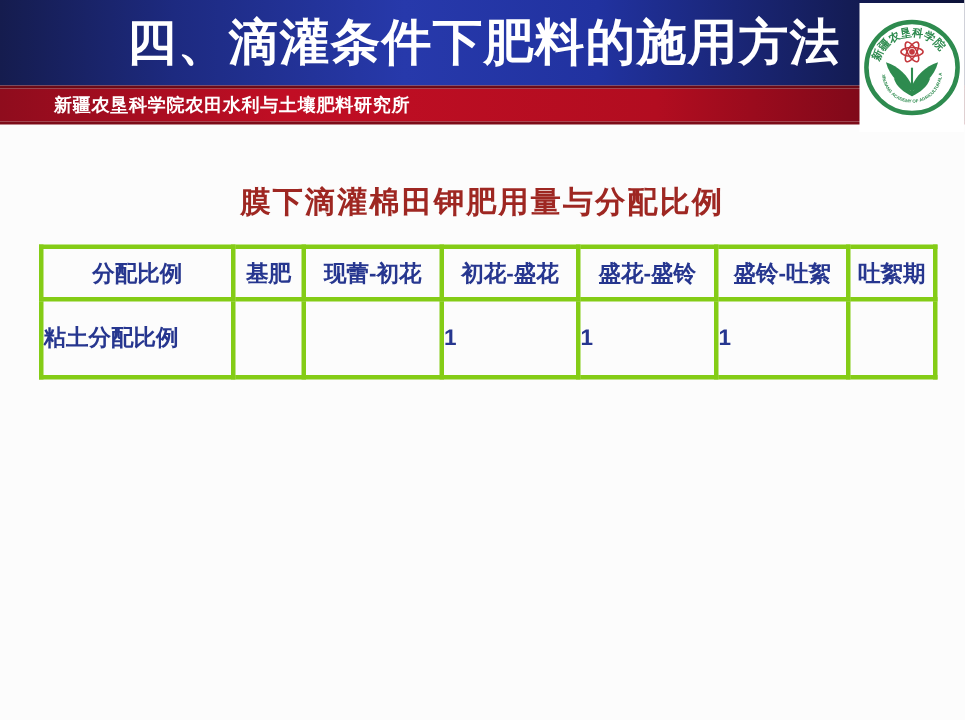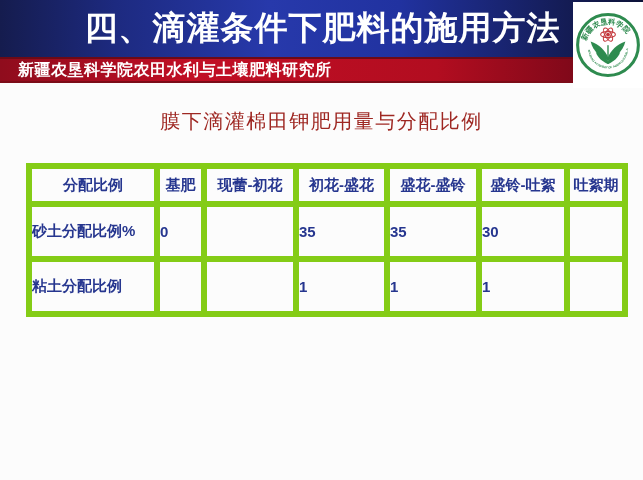--- a/index.html
+++ b/index.html
@@ -21,41 +21,41 @@
     margin-left:27px;
   }
   
   .red-banner{
     position:absolute;left:0;top:57px;width:643px;height:22px;
     background:linear-gradient(90deg,#8f0c1d 0%,#c10e24 30%,#b20d20 68%,#83091a 88%,#5f0a14 100%);
     border-top:2px solid #6d0a16;border-bottom:2px solid #7c0c18;
     box-sizing:content-box;
   }
   .org-subtitle{
-    color:#ffffff;font-size:16px;font-weight:bold;line-height:22px;
-    padding-left:18px;white-space:nowrap;letter-spacing:0.5px;
+    color:#ffffff;font-size:12px;font-weight:bold;line-height:22px;
+    padding-left:36px;white-space:nowrap;letter-spacing:0.5px;
   }
   
   .logo-box{
     position:absolute;left:573px;top:2px;width:70px;height:86px;
     background:#ffffff;display:flex;align-items:center;justify-content:center;
   }
   
   .table-title{
-    position:absolute;left:0;top:108px;width:643px;text-align:center;
-    font-size:20px;font-weight:normal;color:#9e2722;letter-spacing:1.5px;
+    position:absolute;left:0;top:121px;width:643px;text-align:center;
+    font-size:20px;font-weight:bold;color:#9e2722;letter-spacing:1.5px;
   }
   
   .data-table{
     position:absolute;left:26px;top:163px;width:596px;
     border-collapse:collapse;table-layout:fixed;
     border:2px solid #3a3a3a;
   }
   .data-table th,.data-table td{
-    border:6px solid #84cc16;color:#26368f;font-weight:bold;
+    border:3px solid #84cc16;color:#26368f;font-weight:bold;
     vertical-align:middle;padding:0;overflow:hidden;
   }
   .data-table th{height:32px;font-size:15px;}
   .data-table td{height:49px;font-size:15px;}
 </style>
 </head>
 <body>
 
 <div class="slide">
 
@@ -114,29 +114,20 @@
         <th>基肥</th>
         <th>现蕾-初花</th>
         <th>初花-盛花</th>
         <th>盛花-盛铃</th>
         <th>盛铃-吐絮</th>
         <th>吐絮期</th>
       </tr>
     </thead>
     <tbody>
       <tr>
-        <td>砂土分配比例%</td>
-        <td>0</td>
-        <td></td>
-        <td>35</td>
-        <td>35</td>
-        <td>30</td>
-        <td></td>
-      </tr>
-      <tr>
         <td>粘土分配比例</td>
         <td></td>
         <td></td>
         <td>1</td>
         <td>1</td>
         <td>1</td>
         <td></td>
       </tr>
     </tbody>
   </table>

